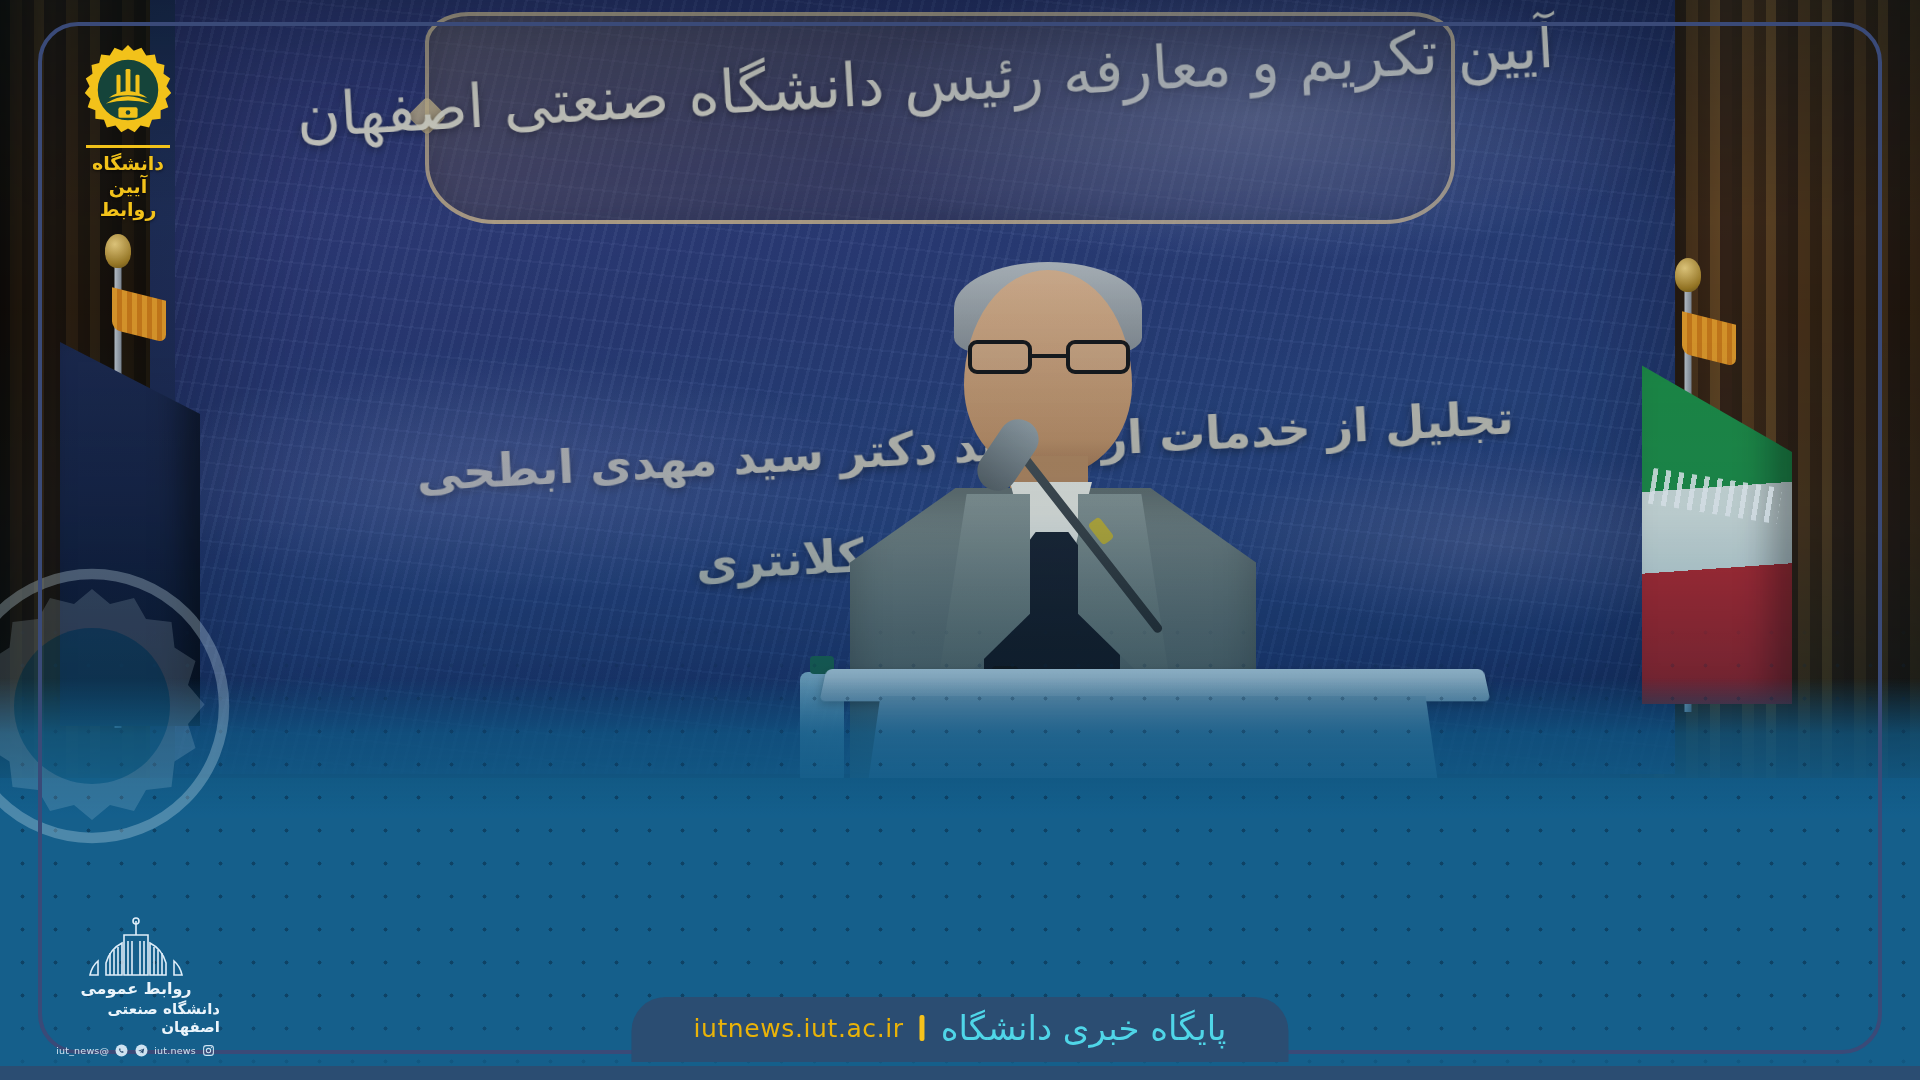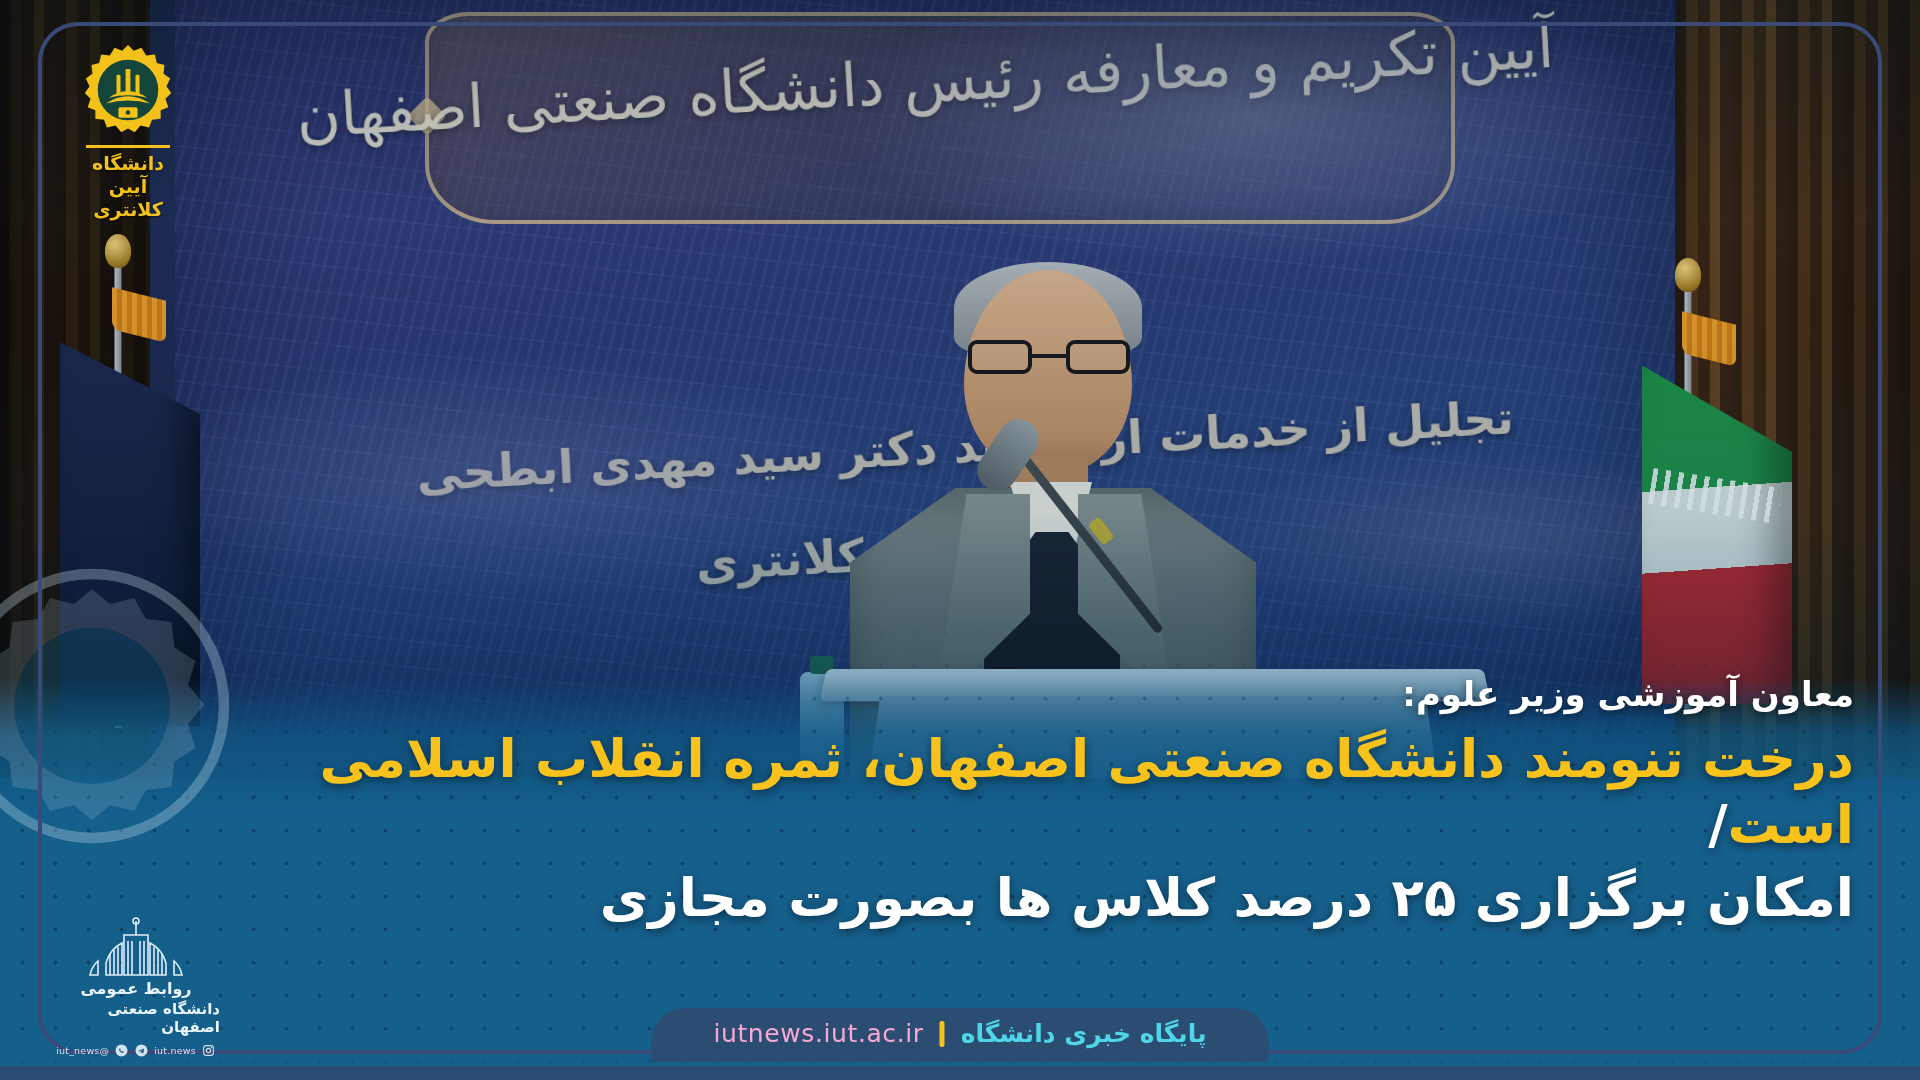--- a/index.html
+++ b/index.html
@@ -375,24 +375,24 @@
 
   
   .footer-pill{
     position:absolute; left:50%; transform:translateX(-50%); bottom:18px;
     background:#2b4d72;
     border-radius:34px 34px 0 0;
     padding:11px 62px 14px;
     display:flex; align-items:center; gap:16px;
     direction:rtl; z-index:7;
   }
-  .footer-pill .fa{ color:#4fd6e8; font-size:25px; font-weight:bold; }
+  .footer-pill .fa{ color:#4fd6e8; font-size:34px; font-weight:normal; }
   .footer-pill .bar{ width:5px; height:26px; background:#f6c21b; border-radius:2px; }
   .footer-pill .url{
-    color:#f9a8d4; font-size:25px; letter-spacing:.6px;
+    color:#eab308; font-size:25px; letter-spacing:.6px;
     font-family:"DejaVu Sans","Liberation Sans",sans-serif; direction:ltr;
   }
   .footer-strip{
     position:absolute; left:0; right:0; bottom:0; height:14px;
     background:#2b4d72; z-index:6;
   }
 </style>
 </head>
 <body>
 
@@ -499,30 +499,23 @@
         <rect x="57.8" y="34" width="4.2" height="21" rx="1.5"></rect>
         <path d="M30 58 q20 -14 40 0 q-20 -5 -40 0 Z"></path>
         <path d="M27 64 q23 -15 46 0 q-23 -6 -46 0 Z"></path>
         <rect x="40" y="68" width="20" height="11" rx="2"></rect>
         <circle cx="50" cy="73.5" r="2.4" fill="#15443a"></circle>
       </g>
     </svg>
     <div class="rule"></div>
     <div class="name">دانشگاه</div>
     <div class="name">آیین</div>
-    <div class="name">کلانتری</div>
+    <div class="name">روابط</div>
   </div>
 
-  <div class="headline-wrap">
-    <div class="kicker">معاون آموزشی وزیر علوم:</div>
-    <div class="headline-1">
-      <span>درخت تنومند دانشگاه صنعتی اصفهان، ثمره انقلاب اسلامی است</span><span class="slash">/</span>
-    </div>
-    <div class="headline-2">امکان برگزاری ۲۵ درصد کلاس ها بصورت مجازی</div>
-  </div>
 
   <div class="pr-logo">
     <svg width="120" height="62" viewBox="0 0 120 62" aria-hidden="true">
       <g stroke="#dfeef9" stroke-width="1.6" fill="none">
         <path d="M60 4 v14"></path>
         <circle cx="60" cy="4" r="3"></circle>
         <path d="M48 18 h24 v40 h-24 z"></path>
         <path d="M52 24 v34 M56 24 v34 M64 24 v34 M68 24 v34"></path>
         <path d="M46 26 q-12 6 -16 20 v12 h16 z"></path>
         <path d="M74 26 q12 6 16 20 v12 h-16 z"></path>

